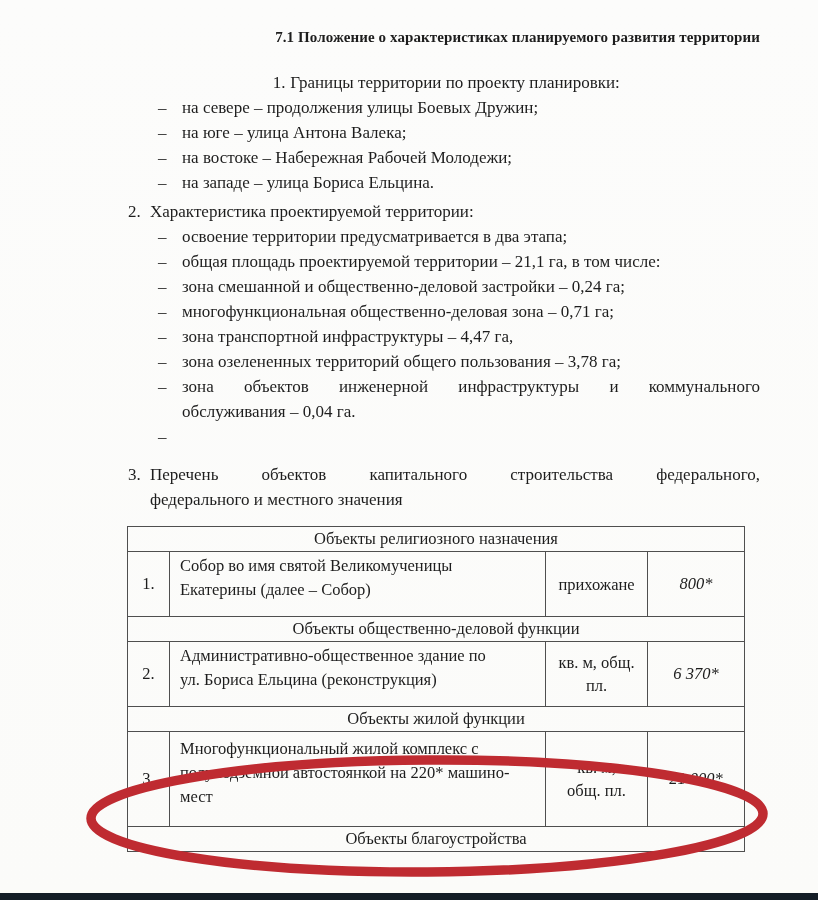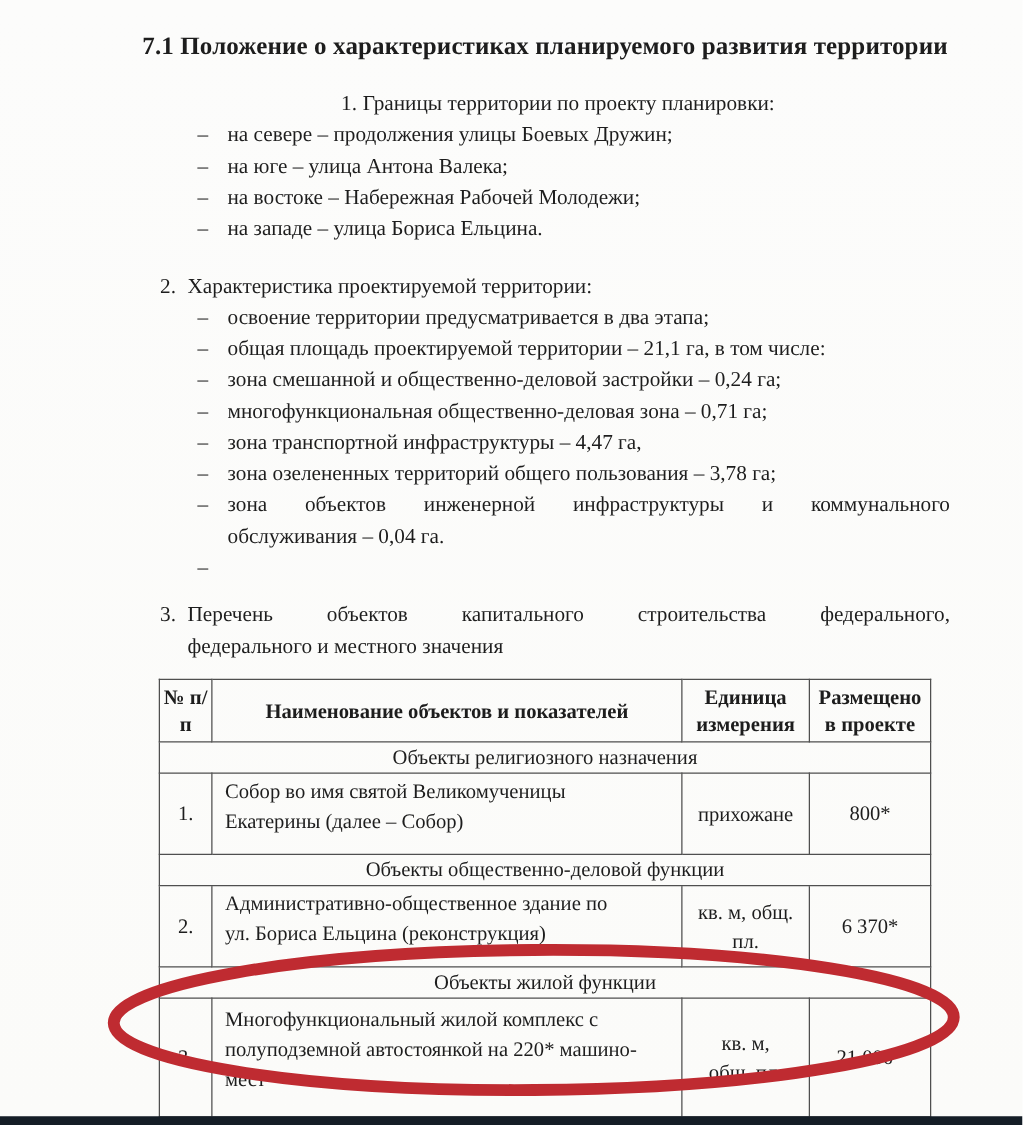--- a/index.html
+++ b/index.html
@@ -17,27 +17,27 @@
   }
   .content {
     position: absolute;
     left: 112px; top: 0;
     width: 648px;
     padding-top: 24px;
     font-size: 17px;
     line-height: 25px;
   }
   .doc-title {
-    font-size: 20px;
+    font-size: 15px;
     line-height: 26px;
     font-weight: bold;
-    text-align: center;
+    text-align: right;
     letter-spacing: 0.1px;
   }
-  .num-item { margin-top: 21px; padding-left: 16px; }
+  .num-item { margin-top: 4px; padding-left: 16px; }
   .num-item.first { margin-top: 20px; text-align: center; }
   .num-item .num { display: inline-block; width: 22px; }
   .num-para { margin-top: 13px; padding-left: 16px; display: flex; }
   .num-para .num { flex: 0 0 22px; }
   .num-para .pbody { flex: 1; width: 607px; }
   .fj {
     display: block;
     text-align: justify;
     height: 25px;
     overflow: hidden;
@@ -60,21 +60,21 @@
     border: 1px solid #4f4f4f;
     vertical-align: middle;
     font-weight: normal;
   }
   tr.r-head th { font-weight: bold; text-align: center; height: 50px; line-height: 22px; padding: 2px; }
   tr.r-sec td { text-align: center; height: 23px; }
   tr.r-sec.last td { height: 24px; }
   td.c-num { text-align: center; }
   td.c-name { padding: 2px 8px 14px 10px; white-space: pre-line; }
   td.c-unit { text-align: center; white-space: pre-line; line-height: 23px; padding: 2px; }
-  td.c-placed { text-align: center; }
+  td.c-placed { text-align: center; font-style: italic; }
   tr.r-d1 td { height: 48px; }
   tr.r-d2 td { height: 60px; }
   tr.r-d3 td { height: 95px; }
   .annotation-svg {
     position: absolute;
     left: 80px; top: 750px;
     width: 695px; height: 135px;
     pointer-events: none;
   }
   .footer-bar {
@@ -156,26 +156,20 @@
     </div>
 
     <table class="obj-table">
       <colgroup>
         <col style="width:42px">
           <col style="width:376px">
           <col style="width:102px">
           <col style="width:97px">
       </colgroup>
       <tbody>
-          <tr class="r-head">
-        <th>№ п/п</th>
-        <th>Наименование объектов и показателей</th>
-        <th>Единица измерения</th>
-        <th>Размещено в проекте</th>
-      </tr>
       <tr class="r-sec">
         <td colspan="4">Объекты религиозного назначения</td>
       </tr>
       <tr class="r-d1">
         <td class="c-num">1.</td>
         <td class="c-name">Собор во имя святой Великомученицы
 Екатерины (далее – Собор)</td>
         <td class="c-unit">прихожане</td>
         <td class="c-placed">800*</td>
       </tr>

